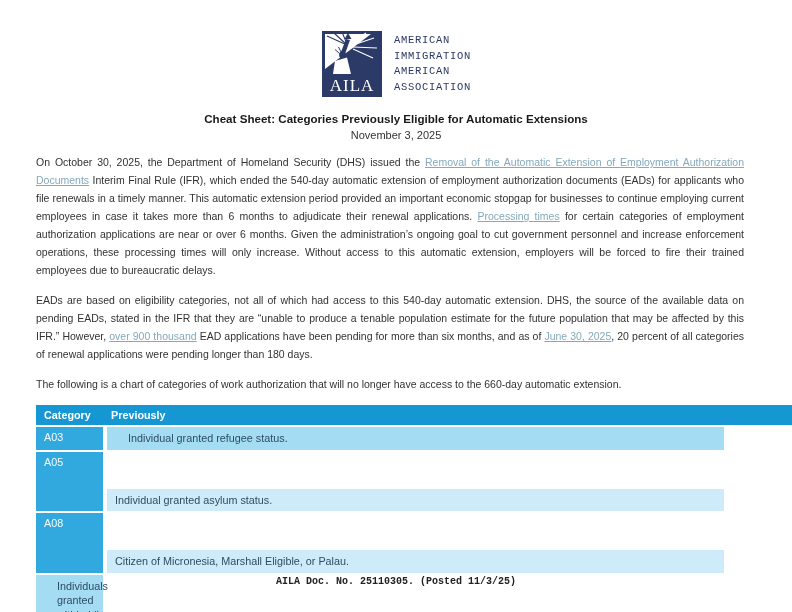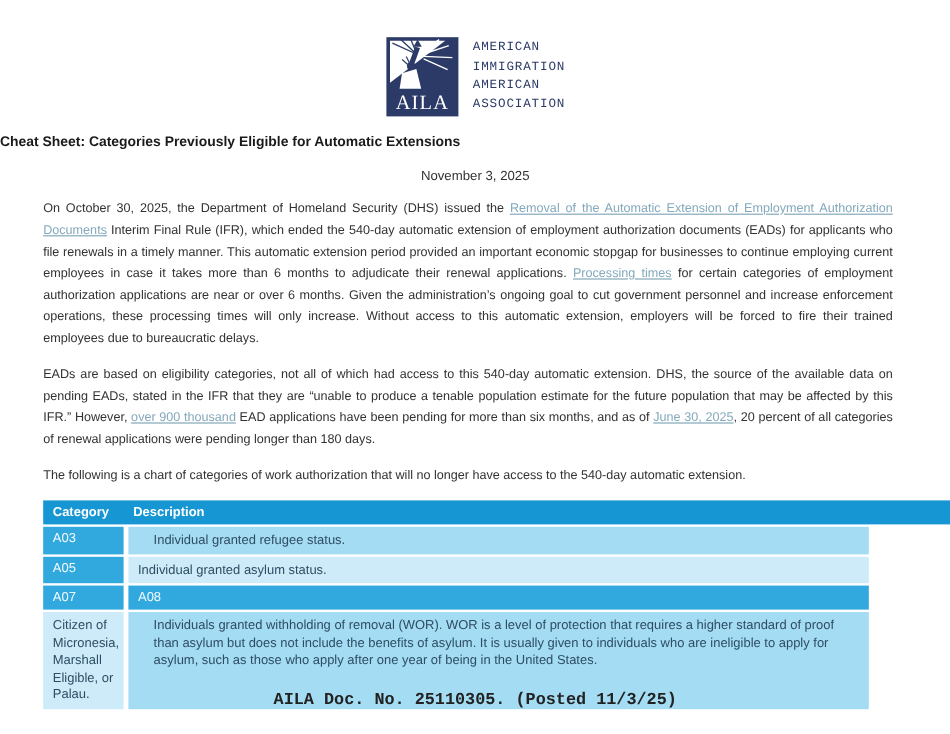--- a/index.html
+++ b/index.html
@@ -9,48 +9,48 @@
   }
   
   .logo-block{display:flex;justify-content:center;align-items:center;gap:11px;padding-top:30px;}
   .logo-svg{display:block;}
   .org-name{
     font-family:Liberation Mono, monospace;
     font-size:10.5px;line-height:15.5px;letter-spacing:0.7px;
     color:var(--navy,#2b3a67);font-weight:500;
   }
   
-  .doc-title{margin:14px 0 0 0;font-size:11.6px;font-weight:bold;color:#1a1a1a;}
-  .doc-date{margin-top:16px;text-align:center;font-size:11px;color:#333;}
+  .doc-title{margin:14px 0 0 0;text-align:center;font-size:11.6px;font-weight:bold;color:#1a1a1a;}
+  .doc-date{margin-top:4px;text-align:center;font-size:11px;color:#333;}
   
   .content{margin:12px 36px 0 36px;}
   .content p.para{
     margin:0 12px 12px 0;text-align:justify;
     font-size:10.5px;line-height:18px;color:#323232;
   }
   a.doclink{color:var(--link,#84a9bc);text-decoration:underline;cursor:pointer;}
   
   .cat-table{margin:6px 0 0 36px;width:756px;font-size:10.8px;}
   .thead{
     display:grid;grid-template-columns:67px 1fr;
     background:var(--header-blue,#1697d3);margin-bottom:2px;
   }
   .thead .hcell{color:#fff;font-weight:bold;padding:4px 8px;}
   .tbody{display:grid;grid-template-columns:67px 617px;gap:2px 4px;}
   .cell{padding:4px 8px;}
   .cat{background:var(--category-blue,#31a9df);color:#f2fafd;}
   .desc{line-height:14.5px;color:#2e4d63;}
   .desc.odd{background:var(--row-light,#a3dcf3);padding-left:21px;}
-  .desc.even{background:var(--row-lighter,#cdebf9);}
+  .desc.even{background:var(--row-lighter,#cdebf9);margin-top:37px;}
   .cat.odd{background:var(--category-blue,#31a9df);}
   
   .doc-footer{
     position:absolute;left:0;right:0;top:576px;text-align:center;
     font-family:"Liberation Mono", monospace;font-weight:bold;
-    font-size:14px;color:#222;letter-spacing:0px;
+    font-size:10px;color:#222;letter-spacing:0px;
   }
 </style>
 </head>
 <body>
 
 <div class="page">
 
   <header class="logo-block">
     <svg class="logo-svg" width="62" height="68" viewBox="0 0 62 68" aria-hidden="true">
       <rect x="1" y="1" width="60" height="66" fill="#2b3a67"></rect>
@@ -90,34 +90,33 @@
       <div>ASSOCIATION</div>
     </div>
   </header>
 
   <h1 class="doc-title">Cheat Sheet: Categories Previously Eligible for Automatic Extensions</h1>
   <div class="doc-date">November 3, 2025</div>
 
   <main class="content">
       <p class="para">On October 30, 2025, the Department of Homeland Security (DHS) issued the <a class="doclink" href="#">Removal of the Automatic Extension of Employment Authorization Documents</a> Interim Final Rule (IFR), which ended the 540-day automatic extension of employment authorization documents (EADs) for applicants who file renewals in a timely manner. This automatic extension period provided an important economic stopgap for businesses to continue employing current employees in case it takes more than 6 months to adjudicate their renewal applications. <a class="doclink" href="#">Processing times</a> for certain categories of employment authorization applications are near or over 6 months. Given the administration’s ongoing goal to cut government personnel and increase enforcement operations, these processing times will only increase. Without access to this automatic extension, employers will be forced to fire their trained employees due to bureaucratic delays.</p>
       <p class="para">EADs are based on eligibility categories, not all of which had access to this 540-day automatic extension. DHS, the source of the available data on pending EADs, stated in the IFR that they are “unable to produce a tenable population estimate for the future population that may be affected by this IFR.” However, <a class="doclink" href="#">over 900 thousand</a> EAD applications have been pending for more than six months, and as of <a class="doclink" href="#">June 30, 2025</a>, 20 percent of all categories of renewal applications were pending longer than 180 days.</p>
-      <p class="para">The following is a chart of categories of work authorization that will no longer have access to the 540-day automatic extension.</p>
+      <p class="para">The following is a chart of categories of work authorization that will no longer have access to the 660-day automatic extension.</p>
     </main>
 
   <section class="cat-table">
     <div class="thead">
       <div class="hcell">Category</div>
-      <div class="hcell">Description</div>
+      <div class="hcell">Previously</div>
     </div>
     <div class="tbody">
         <div class="cell cat odd">A03</div>
         <div class="cell desc odd">Individual granted refugee status.</div>
         <div class="cell cat even">A05</div>
         <div class="cell desc even">Individual granted asylum status.</div>
-        <div class="cell cat odd">A07</div>
         <div class="cell cat even">A08</div>
         <div class="cell desc even">Citizen of Micronesia, Marshall Eligible, or Palau.</div>
         <div class="cell desc odd">Individuals granted withholding of removal (WOR). WOR is a level of protection that requires a higher standard of proof than asylum but does not include the benefits of asylum. It is usually given to individuals who are ineligible to apply for asylum, such as those who apply after one year of being in the United States.</div>
       </div>
   </section>
 
   <footer class="doc-footer">AILA Doc. No. 25110305. (Posted 11/3/25)</footer>
 
 </div>
 

